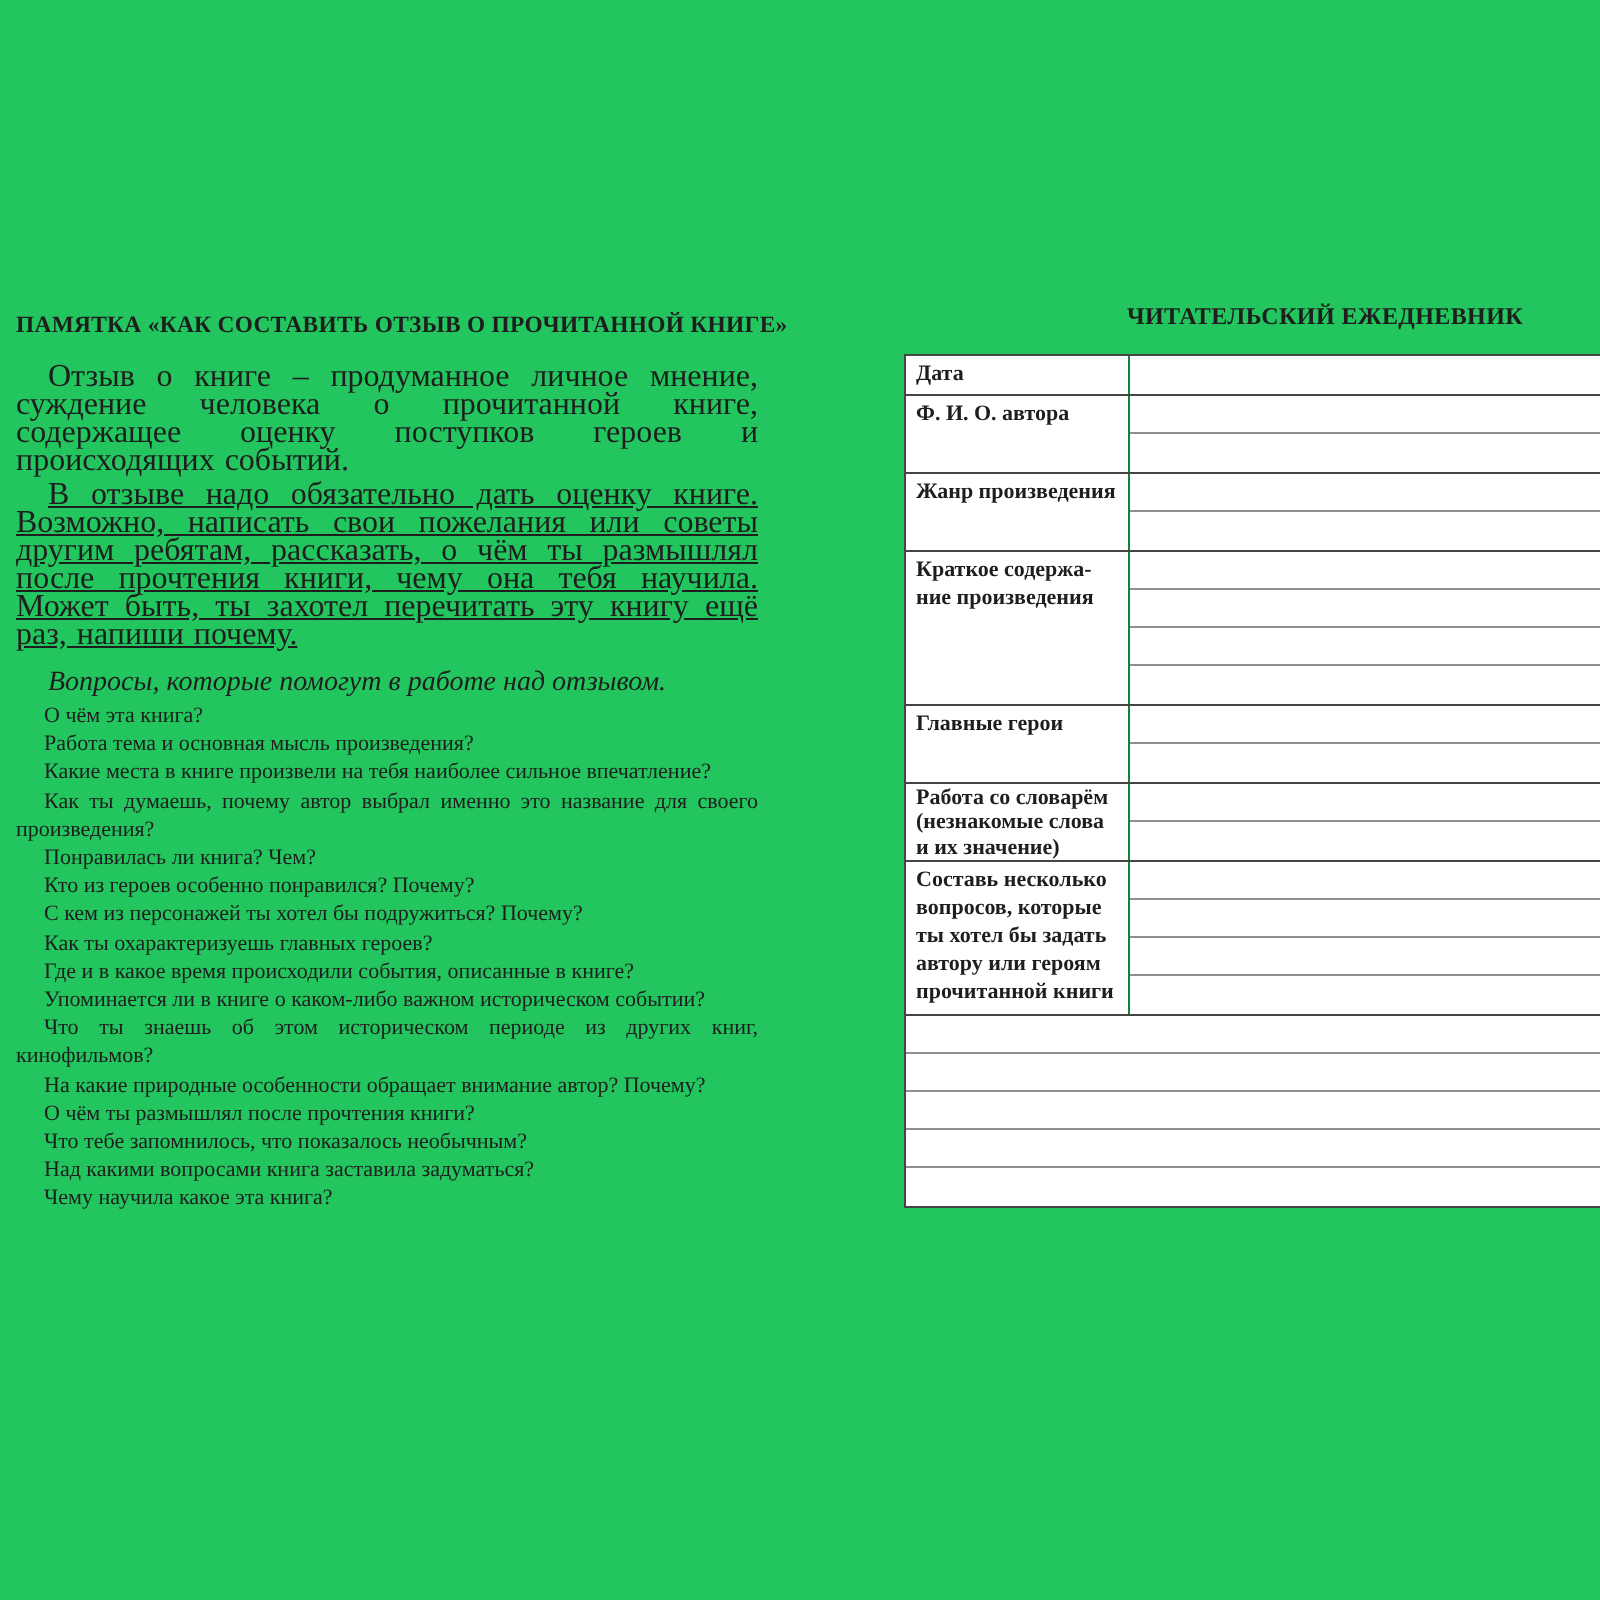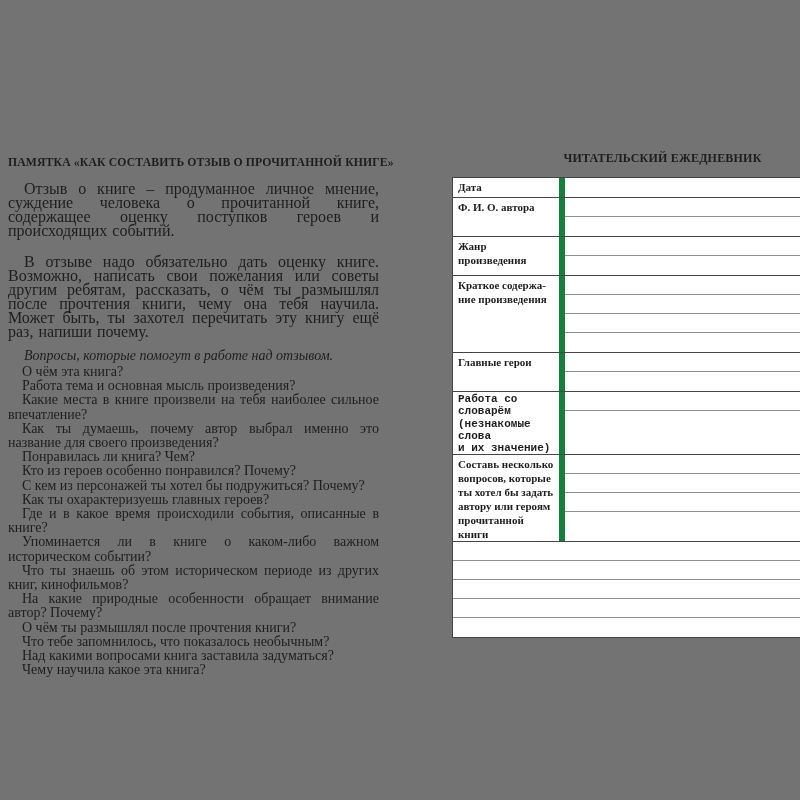--- a/index.html
+++ b/index.html
@@ -9,21 +9,21 @@
     width: 800px;
     height: 800px;
     font-family: "Liberation Serif", "DejaVu Serif", serif;
     color: #1e1e1e;
     -webkit-font-smoothing: antialiased;
   }
   .sheet {
     position: relative;
     width: 800px;
     height: 800px;
-    background: #737373;
+    background: #22c55e;
     overflow: hidden;
   }
 
   
   .memo {
     position: absolute;
     left: 8px;
     top: 155px;
     width: 371px;
   }
@@ -37,31 +37,31 @@
     letter-spacing: 0.15px;
   }
   .para {
     margin: 0;
     font-size: 16px;
     line-height: 14px;
     text-align: justify;
     text-indent: 16px;
     word-spacing: 1px;
   }
-  .para + .para { margin-top: 17px; }
+  .para + .para { margin-top: 3px; text-decoration: underline; }
   .lead {
     margin: 10px 0 2px 0;
     font-size: 14px;
     line-height: 14px;
     font-style: italic;
     text-indent: 16px;
   }
   .question {
     margin: 0;
-    font-size: 14px;
+    font-size: 11px;
     line-height: 14.2px;
     text-align: justify;
     text-indent: 14px;
   }
 
   
   .diary {
     position: absolute;
     left: 424px;
     top: 151px;
@@ -82,32 +82,31 @@
   }
   .t-row {
     display: flex;
     border-bottom: 1px solid #454545;
   }
   .t-row:last-child { border-bottom: none; }
   .t-label {
     flex: 0 0 112px;
     width: 112px;
     box-sizing: border-box;
-    border-right: 6px solid #15803d;
+    border-right: 1px solid #15803d;
     font-weight: bold;
     font-size: 11px;
     line-height: 14px;
     padding: 2px 3px 0 5px;
     white-space: pre-line;
     overflow: hidden;
   }
   .t-label.tight {
     line-height: 12.3px;
     padding-top: 1px;
-    font-family: Liberation Mono, monospace;
   }
   .t-lines {
     flex: 1 1 auto;
     display: flex;
     flex-direction: column;
   }
   .wline {
     height: 19px;
     box-sizing: border-box;
     border-bottom: 1px solid #8f8f8f;

